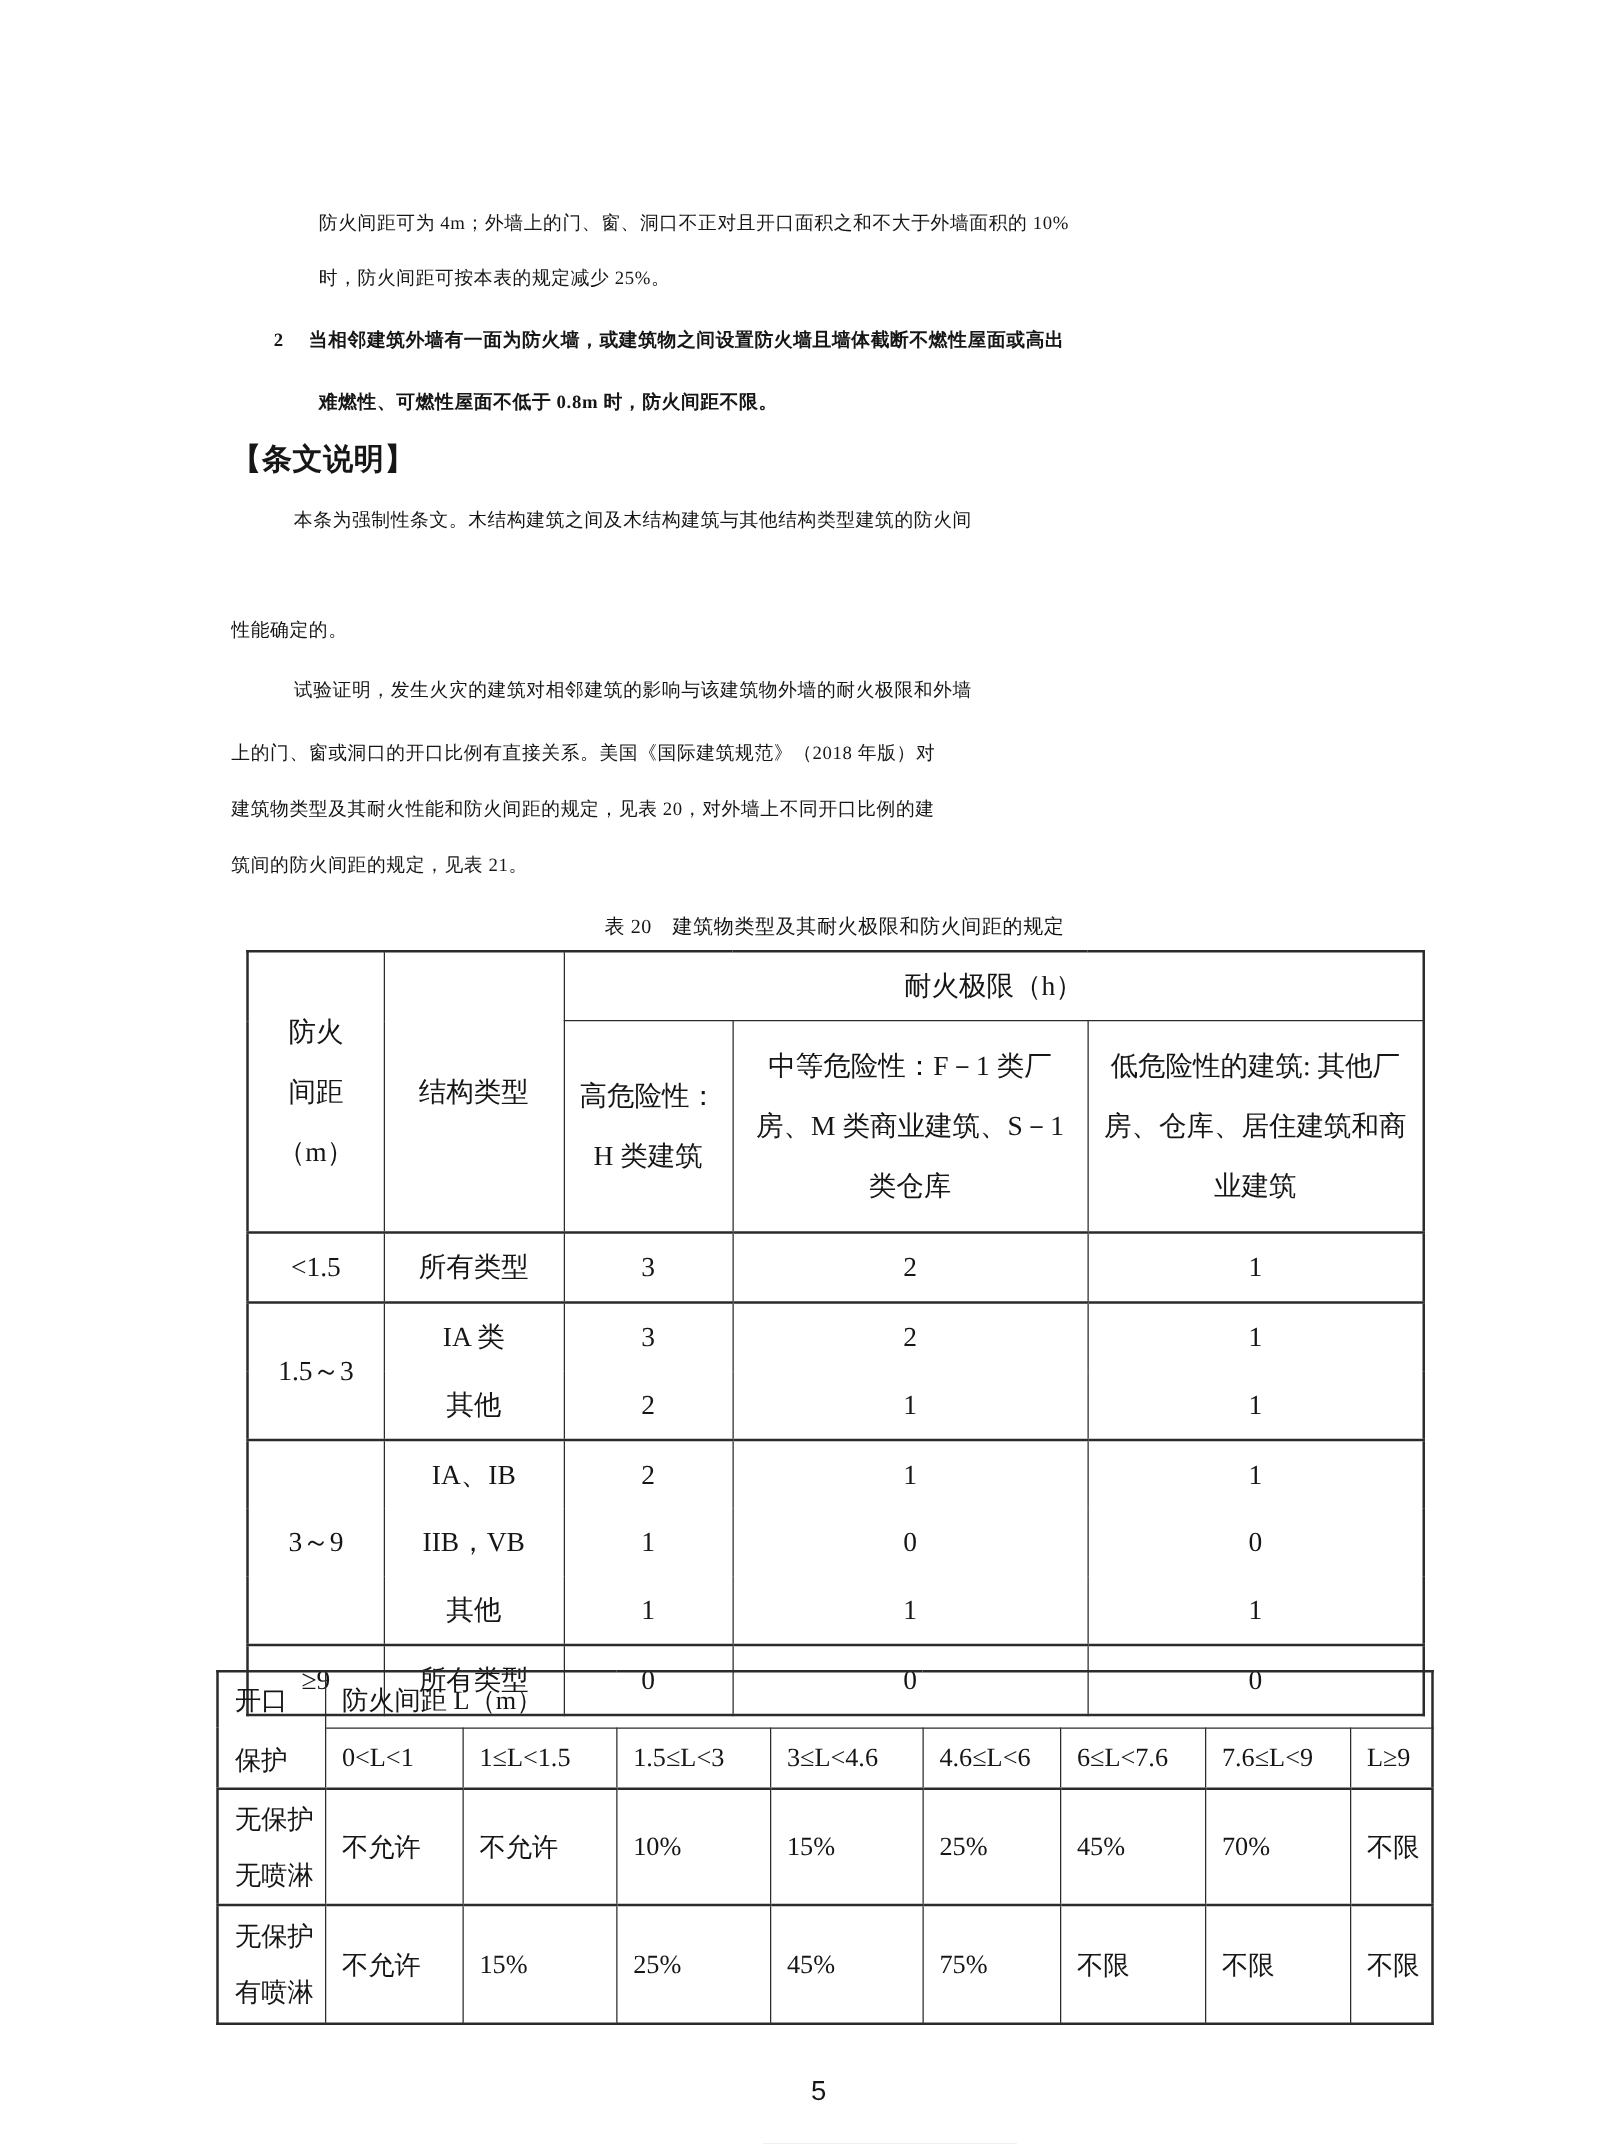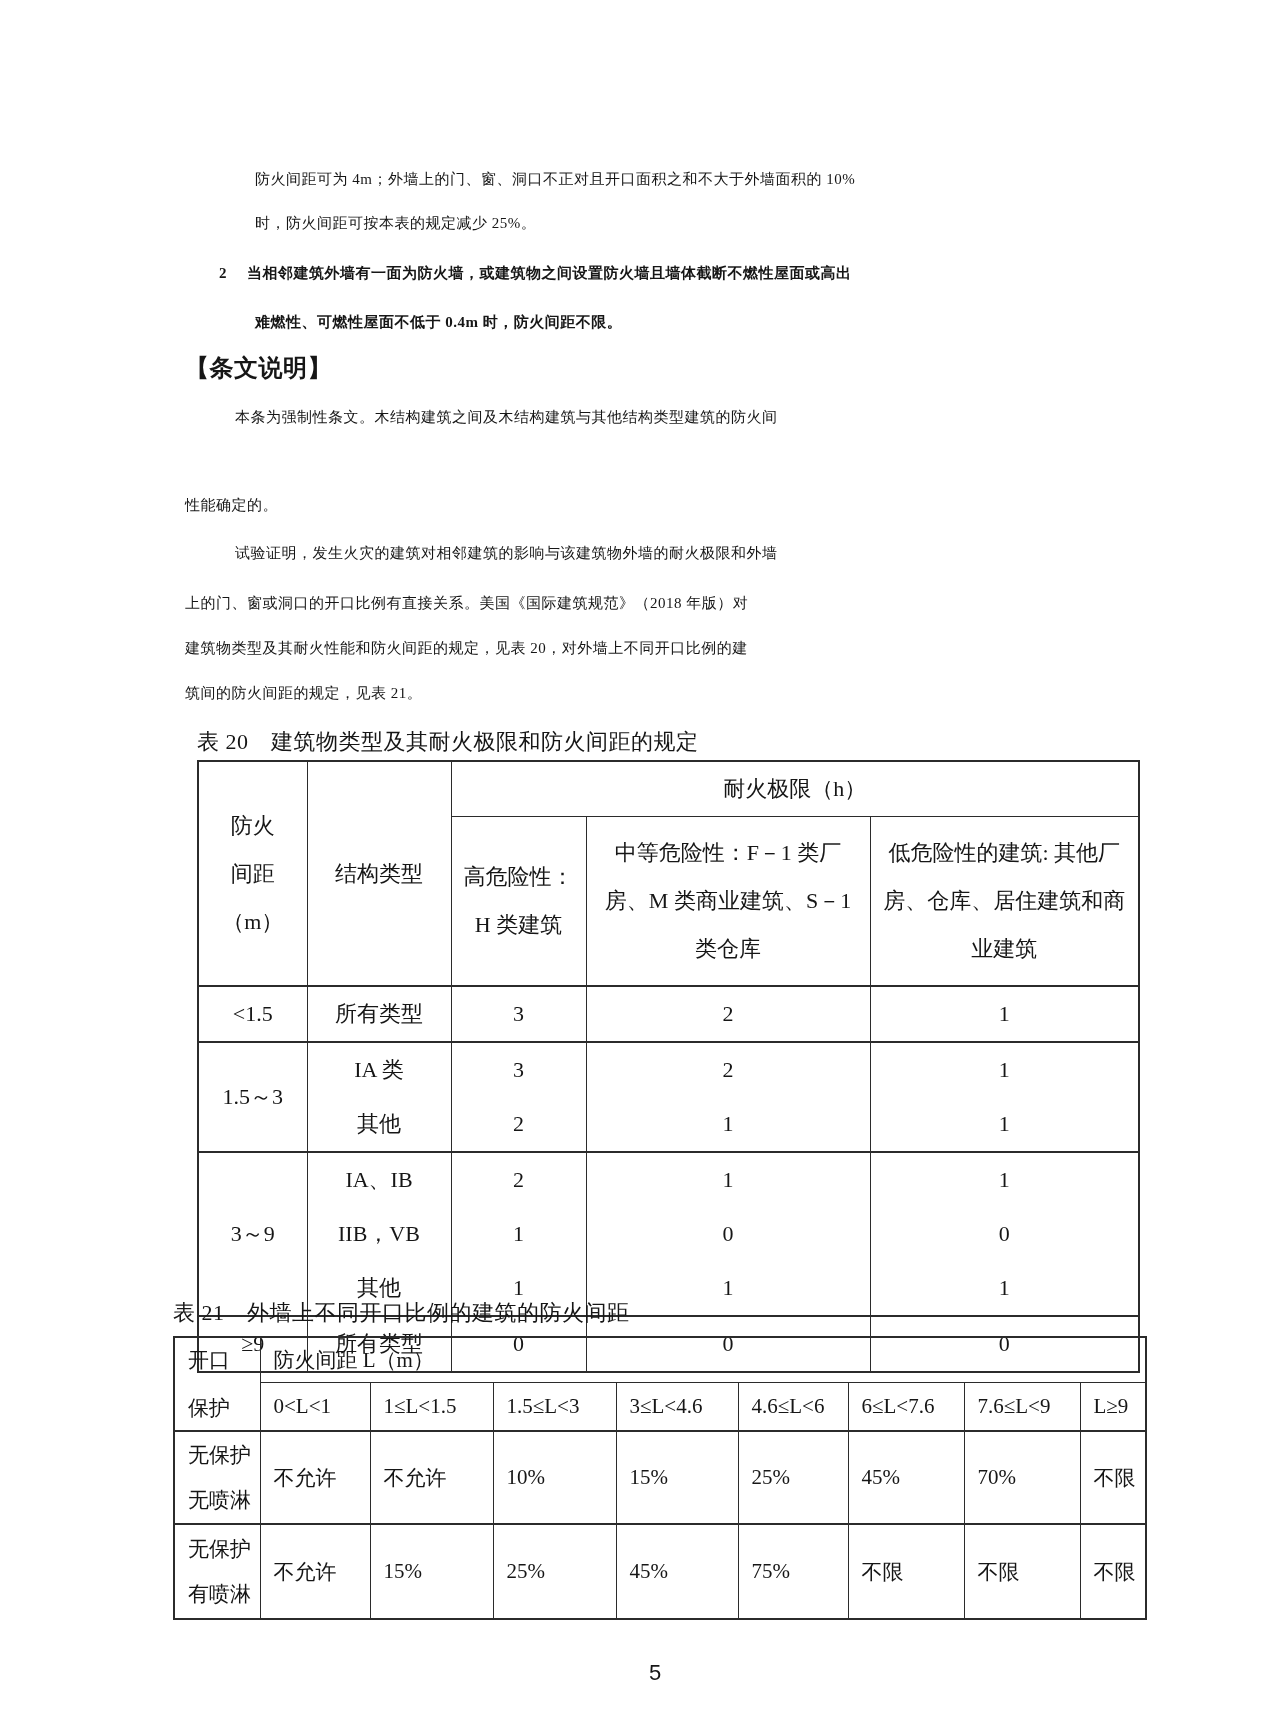--- a/index.html
+++ b/index.html
@@ -17,23 +17,23 @@
     line-height:32px;
     white-space:nowrap;
     letter-spacing:0.5px;
   }
   .b{font-weight:bold;}
   .heading{font-size:24px;}
   .num{display:inline-block;}
   .after-num{margin-left:20px;}
   .caption{
     position:absolute;
-    font-size:22px;
+    font-size:16px;
     line-height:32px;
-    text-align:left;
+    text-align:center;
     letter-spacing:0.5px;
   }
   table{
     position:absolute;
     border-collapse:collapse;
     table-layout:fixed;
   }
   
   .t20{
     left:197px;top:760px;width:941px;
@@ -87,21 +87,21 @@
 <body>
 
 <div class="page">
 
   <div class="ln" style="left:255px;top:163px">防火间距可为 4m；外墙上的门、窗、洞口不正对且开口面积之和不大于外墙面积的 10%</div>
   <div class="ln" style="left:255px;top:207px">时，防火间距可按本表的规定减少 25%。</div>
 
   <div class="ln b" style="left:219px;top:257px">
     <span class="num">2</span><span class="after-num">当相邻建筑外墙有一面为防火墙，或建筑物之间设置防火墙且墙体截断不燃性屋面或高出</span>
   </div>
-  <div class="ln b" style="left:255px;top:306px">难燃性、可燃性屋面不低于 0.4m 时，防火间距不限。</div>
+  <div class="ln b" style="left:255px;top:306px">难燃性、可燃性屋面不低于 0.8m 时，防火间距不限。</div>
 
   <div class="ln b heading" style="left:185px;top:352px">【条文说明】</div>
 
   <div class="ln" style="left:235px;top:401px">本条为强制性条文。木结构建筑之间及木结构建筑与其他结构类型建筑的防火间</div>
   <div class="ln" style="left:185px;top:489px">性能确定的。</div>
 
   <div class="ln" style="left:235px;top:537px">试验证明，发生火灾的建筑对相邻建筑的影响与该建筑物外墙的耐火极限和外墙</div>
   <div class="ln" style="left:185px;top:587px">上的门、窗或洞口的开口比例有直接关系。美国《国际建筑规范》（2018 年版）对</div>
   <div class="ln" style="left:185px;top:632px">建筑物类型及其耐火性能和防火间距的规定，见表 20，对外墙上不同开口比例的建</div>
   <div class="ln" style="left:185px;top:677px">筑间的防火间距的规定，见表 21。</div>
@@ -188,21 +188,20 @@
     <tr class="gs" style="height:43px">
       <td>≥9</td>
       <td>所有类型</td>
       <td>0</td>
       <td>0</td>
       <td>0</td>
     </tr>
   </tbody>
     </table>
 
-  <div class="caption" style="left:173px;top:1297px;width:972px">表 21　外墙上不同开口比例的建筑的防火间距</div>
 
   <table class="t21">
     <colgroup>
       <col style="width:86px">
         <col style="width:110px">
         <col style="width:123px">
         <col style="width:123px">
         <col style="width:122px">
         <col style="width:110px">
         <col style="width:116px">

